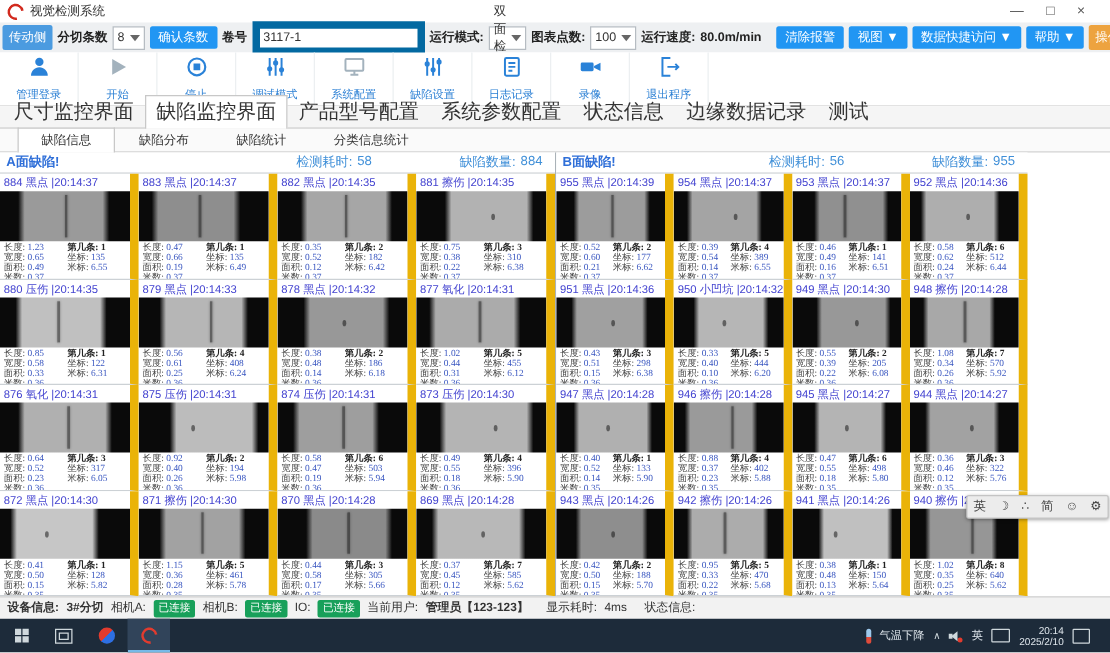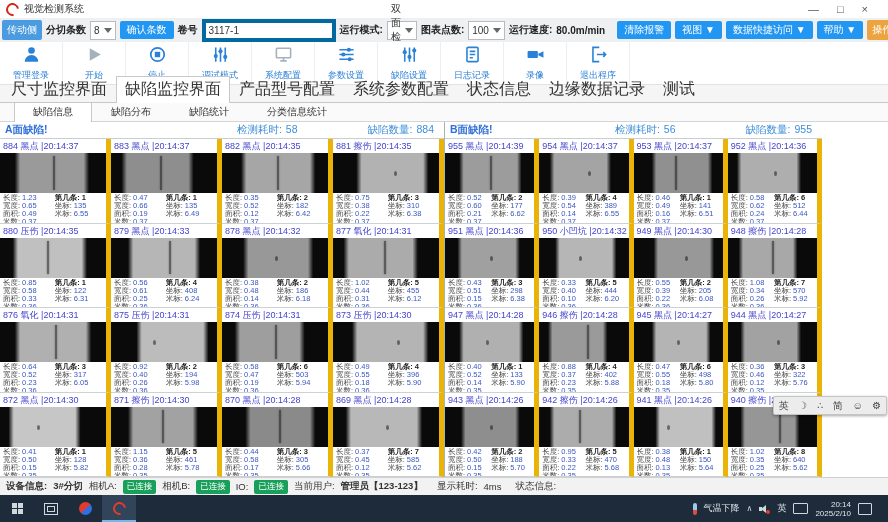--- a/index.html
+++ b/index.html
@@ -17,21 +17,21 @@
   
   .tb1{height:24px;background:#eef0f2;display:flex;align-items:center;gap:4px;padding:0 2px;flex:0 0 auto;font-size:10px;color:#222;}
   .sidebtn{color:#fff;border-radius:2px;padding:3px 5px;font-size:10px;flex:0 0 auto;}
   .blue-side{background:#4b9be0;}
   .orange-side{background:#eda33f;margin-left:auto;}
   .lbl{font-weight:bold;white-space:nowrap;}
   .combo{background:#fff;border:1px solid #b6bcc2;height:17px;display:flex;align-items:center;
     padding:0 3px;gap:4px;font-size:10px;color:#333;}
   .combo .arr{width:0;height:0;border-left:4px solid transparent;border-right:4px solid transparent;
     border-top:5px solid #666;margin-left:auto;}
-  .tinput{background:#fff;border:4px solid #0369a1;height:15px;font-size:10px;color:#333;padding:0 3px;
+  .tinput{background:#fff;border:6px solid #0369a1;height:15px;font-size:10px;color:#333;padding:0 3px;
     font-family:"Liberation Sans","DejaVu Sans",sans-serif;}
   .bluebtn{background:#2196f3;color:#fff;border:none;border-radius:2px;height:18px;font-size:10px;
     padding:0 7px;white-space:nowrap;font-family:"Liberation Sans","DejaVu Sans",sans-serif;}
   .speedval{font-weight:bold;}
 
   
   .tb2{height:42px;background:#fff;display:flex;align-items:stretch;border-bottom:1px solid #e2e2e2;flex:0 0 auto;}
   .bigbtn{width:62px;display:flex;flex-direction:column;align-items:center;justify-content:center;
     gap:1px;border-right:1px solid #eceff1;cursor:pointer;}
   .bigbtn svg{width:19px;height:19px;}
@@ -53,29 +53,29 @@
   
   .content{flex:1 1 auto;display:flex;min-height:0;}
   .panel{width:444px;display:flex;flex-direction:column;border-right:1px solid #aab2b8;min-height:0;}
   .panel:last-child{border-right:none;width:377px;}
   .phead{height:16px;display:flex;align-items:center;font-size:10.5px;border-bottom:1px solid #c9ced2;
     padding:0 10px 0 5px;background:#fff;flex:0 0 auto;}
   .ptitle{color:#2f6fd8;font-weight:bold;}
   .pgroup{color:#3f8fd8;display:flex;gap:4px;}
   .pgroup.time{margin-left:auto;margin-right:70px;}
   .pgrid{flex:1 1 auto;display:grid;grid-template-columns:repeat(4,1fr);grid-template-rows:repeat(4,1fr);min-height:0;}
-  .cell{border-right:5px solid #eab308;border-bottom:1px solid #ccd1d5;display:flex;flex-direction:column;
+  .cell{border-right:7px solid #eab308;border-bottom:1px solid #ccd1d5;display:flex;flex-direction:column;
     min-height:0;overflow:hidden;cursor:pointer;background:#fff;}
   .cell-head{font-size:9px;color:#4343d0;padding:1px 3px 0 3px;white-space:nowrap;flex:0 0 12px;}
   .thumb{height:40px;flex:0 0 40px;position:relative;}
   .blem{position:absolute;background:rgba(12,12,12,.5);}
   .blem.line{width:2px;top:8%;height:84%;box-shadow:0 0 2px rgba(0,0,0,.4);}
   .blem.dot{width:3px;height:5px;top:45%;border-radius:50%;}
   .cdet{flex:1 1 auto;display:grid;grid-template-columns:1.05fr 1fr;font-size:7.5px;line-height:8px;
-    color:#444;padding:1px 2px 0 3px;align-content:start;}
+    color:#444;padding:1px 2px 0 3px;align-content:start;font-family:Liberation Serif, serif;}
   .drow{white-space:nowrap;overflow:hidden;}
   .dv{color:#3a57c0;margin-left:2px;}
   .drow.b,.drow.b .dv{font-weight:bold;color:#222;}
 
   
   .statusbar{height:17px;background:#f2f2f2;border-top:1px solid #d0d0d0;display:flex;align-items:center;
     gap:6px;padding:0 6px;font-size:9.5px;color:#333;flex:0 0 auto;white-space:nowrap;}
   .sb-b{font-weight:bold;}
   .badge{background:#18a05a;color:#fff;border-radius:2px;padding:1px 4px;font-size:8.5px;}
 
@@ -181,29 +181,20 @@
             <circle cx="18" cy="15" r="2.6" fill="currentColor" stroke="none"></circle>
           </svg></span>
         <span class="blab">调试模式</span>
       </div>
       <div class="bigbtn">
         <span class="ic-gray"><svg viewBox="0 0 24 24" fill="none" stroke="currentColor" stroke-width="2">
             <rect x="3" y="4" width="18" height="12" rx="1"></rect>
             <path d="M12 16v3M8 20h8"></path>
           </svg></span>
         <span class="blab">系统配置</span>
-      </div>
-      <div class="bigbtn">
-        <span class="ic-blue"><svg viewBox="0 0 24 24" fill="none" stroke="currentColor" stroke-width="2">
-            <path d="M3 6h18M3 12h18M3 18h18"></path>
-            <circle cx="15" cy="6" r="2.6" fill="currentColor" stroke="none"></circle>
-            <circle cx="8" cy="12" r="2.6" fill="currentColor" stroke="none"></circle>
-            <circle cx="16" cy="18" r="2.6" fill="currentColor" stroke="none"></circle>
-          </svg></span>
-        <span class="blab">参数设置</span>
       </div>
       <div class="bigbtn">
         <span class="ic-blue"><svg viewBox="0 0 24 24" fill="none" stroke="currentColor" stroke-width="2">
             <path d="M6 3v18M12 3v18M18 3v18"></path>
             <circle cx="6" cy="9" r="2.6" fill="currentColor" stroke="none"></circle>
             <circle cx="12" cy="15" r="2.6" fill="currentColor" stroke="none"></circle>
             <circle cx="18" cy="7" r="2.6" fill="currentColor" stroke="none"></circle>
           </svg></span>
         <span class="blab">缺陷设置</span>
       </div>

